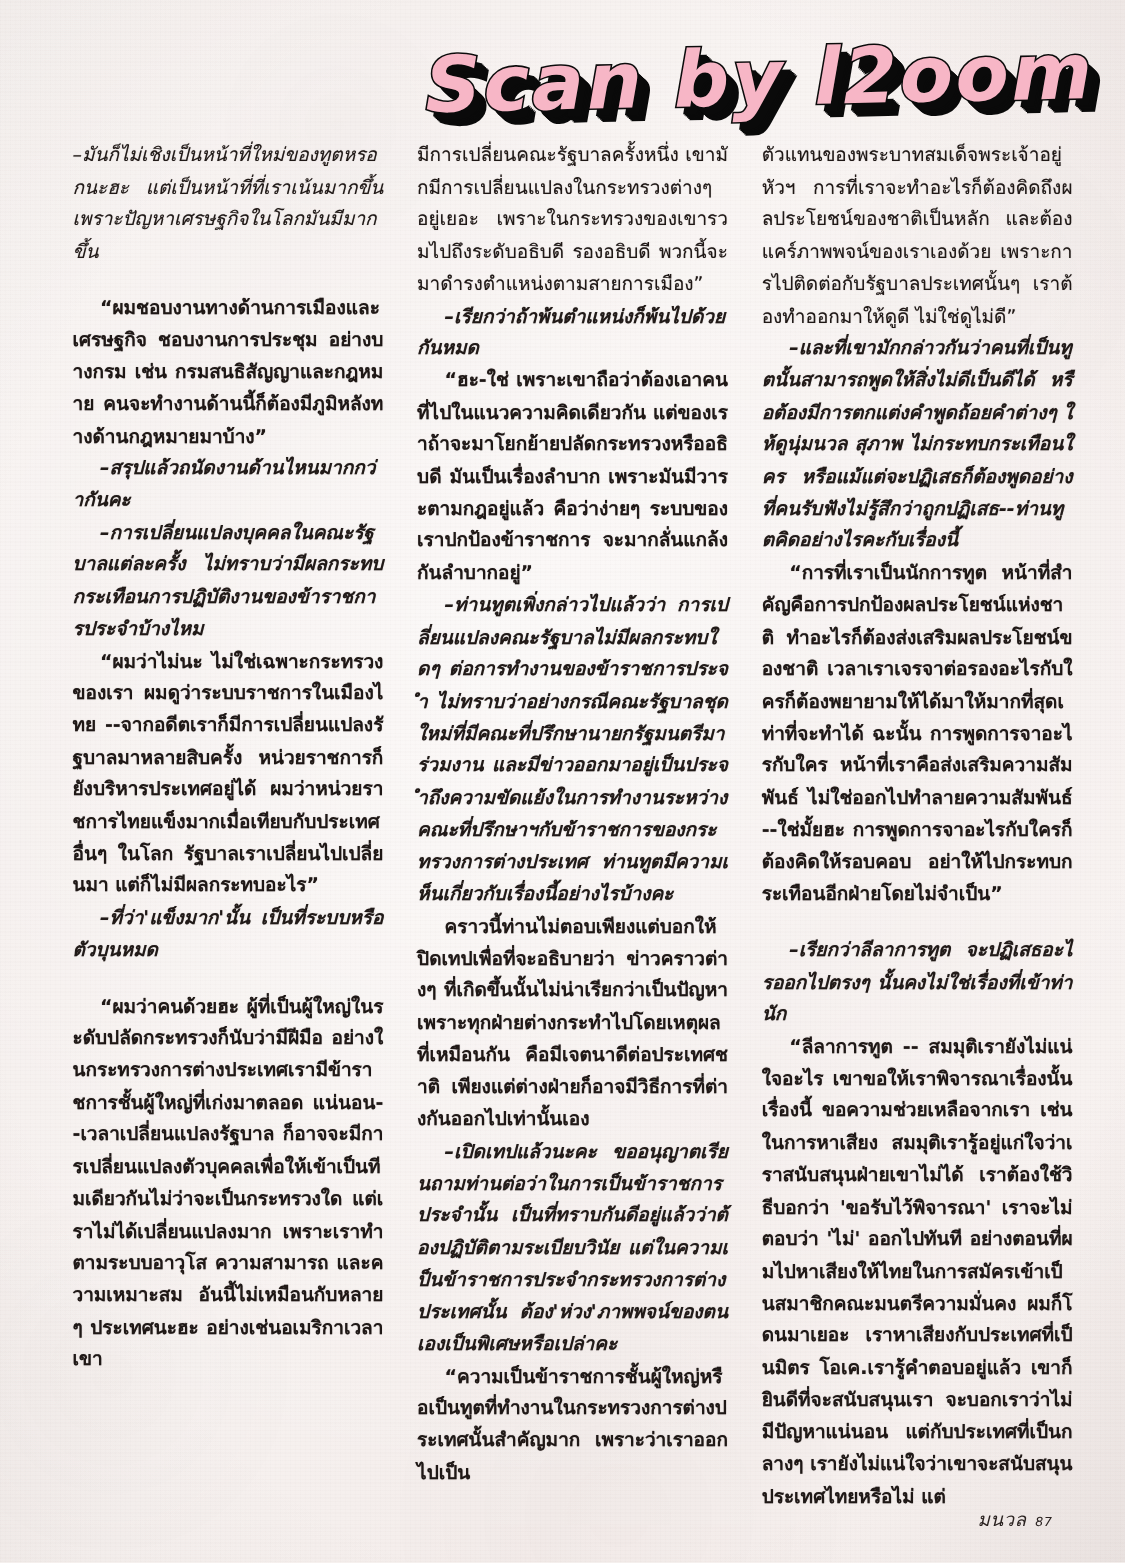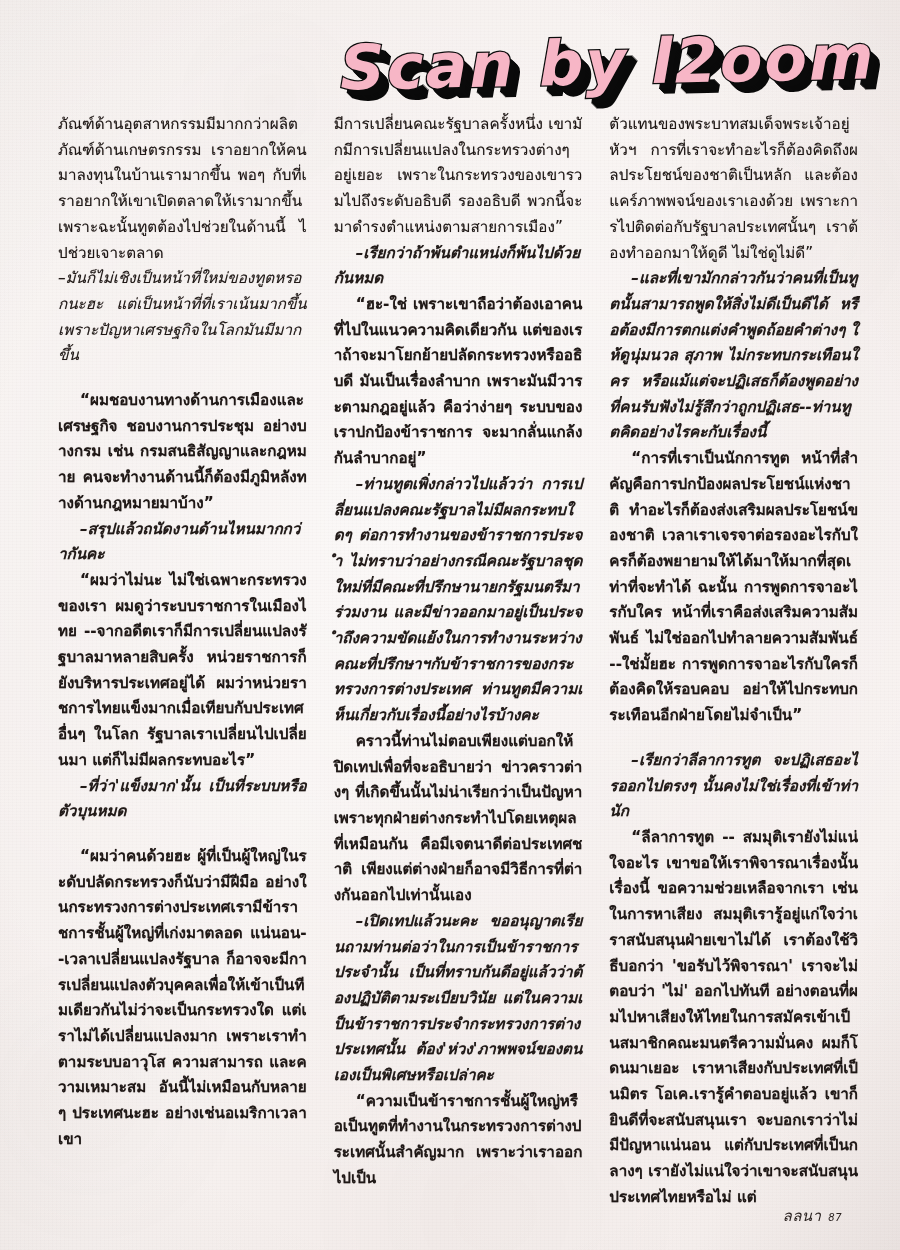--- a/index.html
+++ b/index.html
@@ -139,24 +139,24 @@
 <body>
 
 <div id="page">
   <div id="grain"></div>
   <div id="blotch"></div>
 
   <div id="watermark">Scan by l2oom</div>
 
   <div id="columns">
     <div class="column">
-        <p class="para">ภัณฑ์ด้านอุตสาหกรรมมีมากกว่าผลิตภัณฑ์ด้านเกษตรกรรม เราอยากให้คนมาลงทุนในบ้านเรามากขึ้น พอๆ กับที่เราอยากให้เขาเปิดตลาดให้เรามากขึ้น เพราะฉะนั้นทูตต้องไปช่วยในด้านนี้ ไปช่วยเจาะตลาด</p>
         <p class="para q">–มันก็ไม่เชิงเป็นหน้าที่ใหม่ของทูตหรอกนะฮะ แต่เป็นหน้าที่ที่เราเน้นมากขึ้น เพราะปัญหาเศรษฐกิจในโลกมันมีมากขึ้น</p>
         <p class="para indent gap-before">“ผมชอบงานทางด้านการเมืองและเศรษฐกิจ ชอบงานการประชุม อย่างบางกรม เช่น กรมสนธิสัญญาและกฎหมาย คนจะทำงานด้านนี้ก็ต้องมีภูมิหลังทางด้านกฎหมายมาบ้าง”</p>
         <p class="para q indent">–สรุปแล้วถนัดงานด้านไหนมากกว่ากันคะ</p>
+        <p class="para q indent">–การเปลี่ยนแปลงบุคคลในคณะรัฐบาลแต่ละครั้ง ไม่ทราบว่ามีผลกระทบกระเทือนการปฏิบัติงานของข้าราชการประจำบ้างไหม</p>
         <p class="para indent">“ผมว่าไม่นะ ไม่ใช่เฉพาะกระทรวงของเรา ผมดูว่าระบบราชการในเมืองไทย --จากอดีตเราก็มีการเปลี่ยนแปลงรัฐบาลมาหลายสิบครั้ง หน่วยราชการก็ยังบริหารประเทศอยู่ได้ ผมว่าหน่วยราชการไทยแข็งมากเมื่อเทียบกับประเทศอื่นๆ ในโลก รัฐบาลเราเปลี่ยนไปเปลี่ยนมา แต่ก็ไม่มีผลกระทบอะไร”</p>
         <p class="para q indent">–ที่ว่า'แข็งมาก'นั้น เป็นที่ระบบหรือตัวบุนหมด</p>
         <p class="para indent gap-before">“ผมว่าคนด้วยฮะ ผู้ที่เป็นผู้ใหญ่ในระดับปลัดกระทรวงก็นับว่ามีฝีมือ อย่างในกระทรวงการต่างประเทศเรามีข้าราชการชั้นผู้ใหญ่ที่เก่งมาตลอด แน่นอน--เวลาเปลี่ยนแปลงรัฐบาล ก็อาจจะมีการเปลี่ยนแปลงตัวบุคคลเพื่อให้เข้าเป็นทีมเดียวกันไม่ว่าจะเป็นกระทรวงใด แต่เราไม่ได้เปลี่ยนแปลงมาก เพราะเราทำตามระบบอาวุโส ความสามารถ และความเหมาะสม อันนี้ไม่เหมือนกับหลายๆ ประเทศนะฮะ อย่างเช่นอเมริกาเวลาเขา</p>
       </div>
     <div class="column">
         <p class="para">มีการเปลี่ยนคณะรัฐบาลครั้งหนึ่ง เขามักมีการเปลี่ยนแปลงในกระทรวงต่างๆ อยู่เยอะ เพราะในกระทรวงของเขารวมไปถึงระดับอธิบดี รองอธิบดี พวกนี้จะมาดำรงตำแหน่งตามสายการเมือง”</p>
         <p class="para q indent">–เรียกว่าถ้าพ้นตำแหน่งก็พ้นไปด้วยกันหมด</p>
         <p class="para indent">“ฮะ-ใช่ เพราะเขาถือว่าต้องเอาคนที่ไปในแนวความคิดเดียวกัน แต่ของเราถ้าจะมาโยกย้ายปลัดกระทรวงหรืออธิบดี มันเป็นเรื่องลำบาก เพราะมันมีวาระตามกฎอยู่แล้ว คือว่าง่ายๆ ระบบของเราปกป้องข้าราชการ จะมากลั่นแกล้งกันลำบากอยู่”</p>
         <p class="para q indent">–ท่านทูตเพิ่งกล่าวไปแล้วว่า การเปลี่ยนแปลงคณะรัฐบาลไม่มีผลกระทบใดๆ ต่อการทำงานของข้าราชการประจำ ไม่ทราบว่าอย่างกรณีคณะรัฐบาลชุดใหม่ที่มีคณะที่ปรึกษานายกรัฐมนตรีมาร่วมงาน และมีข่าวออกมาอยู่เป็นประจำถึงความขัดแย้งในการทำงานระหว่างคณะที่ปรึกษาฯกับข้าราชการของกระทรวงการต่างประเทศ ท่านทูตมีความเห็นเกี่ยวกับเรื่องนี้อย่างไรบ้างคะ</p>
         <p class="para indent">คราวนี้ท่านไม่ตอบเพียงแต่บอกให้ปิดเทปเพื่อที่จะอธิบายว่า ข่าวคราวต่างๆ ที่เกิดขึ้นนั้นไม่น่าเรียกว่าเป็นปัญหา เพราะทุกฝ่ายต่างกระทำไปโดยเหตุผลที่เหมือนกัน คือมีเจตนาดีต่อประเทศชาติ เพียงแต่ต่างฝ่ายก็อาจมีวิธีการที่ต่างกันออกไปเท่านั้นเอง</p>
@@ -166,18 +166,18 @@
     <div class="column">
         <p class="para">ตัวแทนของพระบาทสมเด็จพระเจ้าอยู่หัวฯ การที่เราจะทำอะไรก็ต้องคิดถึงผลประโยชน์ของชาติเป็นหลัก และต้องแคร์ภาพพจน์ของเราเองด้วย เพราะการไปติดต่อกับรัฐบาลประเทศนั้นๆ เราต้องทำออกมาให้ดูดี ไม่ใช่ดูไม่ดี”</p>
         <p class="para q indent">–และที่เขามักกล่าวกันว่าคนที่เป็นทูตนั้นสามารถพูดให้สิ่งไม่ดีเป็นดีได้ หรือต้องมีการตกแต่งคำพูดถ้อยคำต่างๆ ให้ดูนุ่มนวล สุภาพ ไม่กระทบกระเทือนใคร หรือแม้แต่จะปฏิเสธก็ต้องพูดอย่างที่คนรับฟังไม่รู้สึกว่าถูกปฏิเสธ--ท่านทูตคิดอย่างไรคะกับเรื่องนี้</p>
         <p class="para indent">“การที่เราเป็นนักการทูต หน้าที่สำคัญคือการปกป้องผลประโยชน์แห่งชาติ ทำอะไรก็ต้องส่งเสริมผลประโยชน์ของชาติ เวลาเราเจรจาต่อรองอะไรกับใครก็ต้องพยายามให้ได้มาให้มากที่สุดเท่าที่จะทำได้ ฉะนั้น การพูดการจาอะไรกับใคร หน้าที่เราคือส่งเสริมความสัมพันธ์ ไม่ใช่ออกไปทำลายความสัมพันธ์ --ใช่มั้ยฮะ การพูดการจาอะไรกับใครก็ต้องคิดให้รอบคอบ อย่าให้ไปกระทบกระเทือนอีกฝ่ายโดยไม่จำเป็น”</p>
         <p class="para q indent gap-before">–เรียกว่าลีลาการทูต จะปฏิเสธอะไรออกไปตรงๆ นั้นคงไม่ใช่เรื่องที่เข้าท่านัก</p>
         <p class="para indent">“ลีลาการทูต -- สมมุติเรายังไม่แน่ใจอะไร เขาขอให้เราพิจารณาเรื่องนั้นเรื่องนี้ ขอความช่วยเหลือจากเรา เช่น ในการหาเสียง สมมุติเรารู้อยู่แก่ใจว่าเราสนับสนุนฝ่ายเขาไม่ได้ เราต้องใช้วิธีบอกว่า 'ขอรับไว้พิจารณา' เราจะไม่ตอบว่า 'ไม่' ออกไปทันที อย่างตอนที่ผมไปหาเสียงให้ไทยในการสมัครเข้าเป็นสมาชิกคณะมนตรีความมั่นคง ผมก็โดนมาเยอะ เราหาเสียงกับประเทศที่เป็นมิตร โอเค.เรารู้คำตอบอยู่แล้ว เขาก็ยินดีที่จะสนับสนุนเรา จะบอกเราว่าไม่มีปัญหาแน่นอน แต่กับประเทศที่เป็นกลางๆ เรายังไม่แน่ใจว่าเขาจะสนับสนุนประเทศไทยหรือไม่ แต่</p>
       </div>
   </div>
 
   <div id="footer">
-    <span class="mag">ลลนา</span>
+    <span class="mag">มนวล</span>
     <span class="pg">87</span>
   </div>
 
   <div id="vignette"></div>
 </div>
 
 </body></html>

